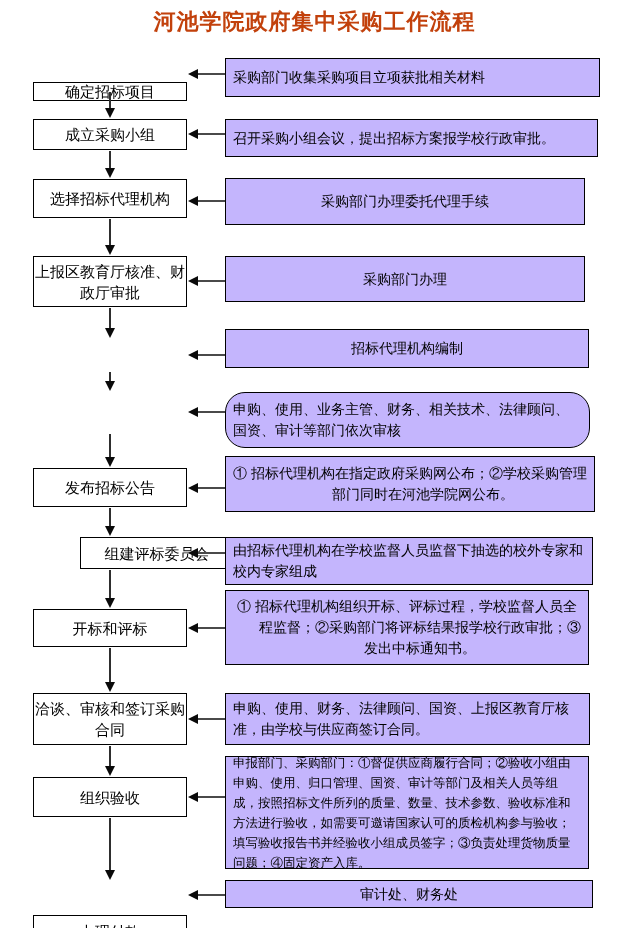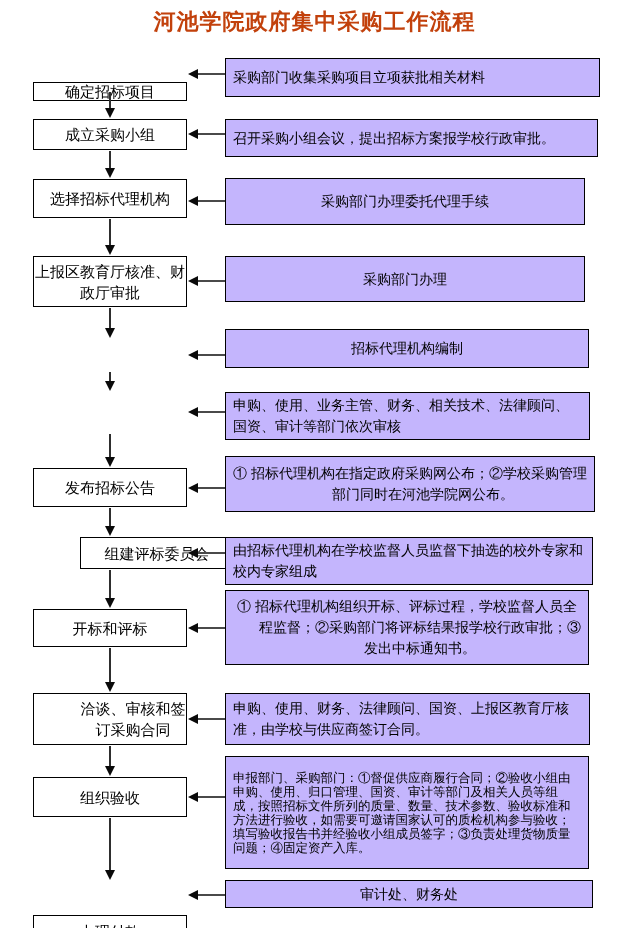--- a/index.html
+++ b/index.html
@@ -36,21 +36,21 @@
     border:1px solid #000;
     background:#c4b5fd;
     box-sizing:border-box;
     display:flex;align-items:center;
     font-size:14px;line-height:21px;
     padding:3px 7px;
   }
   .note .txt{width:100%;}
   .note.center{text-align:center;}
   .note .hang{display:block;padding-left:26px;text-indent:-26px;text-align:center;}
-  .note.small{font-size:12.5px;line-height:14px;padding:3px 7px;}
+  .note.small{font-size:12.5px;line-height:20px;padding:3px 7px;}
   .h-arrow{
     position:absolute;
     height:2px;background:#4a4a4a;
   }
   .h-arrow .ah-left{
     position:absolute;left:-10px;top:-4px;
     width:0;height:0;
     border-top:5px solid transparent;
     border-bottom:5px solid transparent;
     border-right:10px solid #0a0a0a;
@@ -132,21 +132,21 @@
   <div class="note center" style="top:329px;height:39px;width:364px;">
     <span class="txt">招标代理机构编制</span>
   </div>
   <div class="v-arrow" style="top:372px;height:10px;">
     <i class="ah-down"></i>
   </div>
 
   <div class="h-arrow" style="top:411px;left:198px;width:27px;">
     <i class="ah-left"></i>
   </div>
-  <div class="note" style="top:392px;height:48px;width:365px;">
+  <div class="note" style="top:392px;height:56px;width:365px;border-radius:20px;">
     <span class="txt">申购、使用、业务主管、财务、相关技术、法律顾问、国资、审计等部门依次审核</span>
   </div>
   <div class="v-arrow" style="top:434px;height:24px;">
     <i class="ah-down"></i>
   </div>
 
   <div class="box" style="top:468px;height:39px;">
     <span>发布招标公告</span>
   </div>
   <div class="h-arrow" style="top:487px;left:198px;width:27px;">
@@ -178,21 +178,21 @@
   <div class="h-arrow" style="top:627px;left:198px;width:27px;">
     <i class="ah-left"></i>
   </div>
   <div class="note" style="top:590px;height:75px;width:364px;">
     <span class="txt hang">① 招标代理机构组织开标、评标过程，学校监督人员全程监督；②采购部门将评标结果报学校行政审批；③发出中标通知书。</span>
   </div>
   <div class="v-arrow" style="top:648px;height:35px;">
     <i class="ah-down"></i>
   </div>
 
-  <div class="box" style="top:693px;height:52px;padding-left:46px;">
+  <div class="box" style="top:693px;height:52px;">
     <span>洽谈、审核和签订采购合同</span>
   </div>
   <div class="h-arrow" style="top:718px;left:198px;width:27px;">
     <i class="ah-left"></i>
   </div>
   <div class="note" style="top:693px;height:52px;width:365px;">
     <span class="txt">申购、使用、财务、法律顾问、国资、上报区教育厅核准，由学校与供应商签订合同。</span>
   </div>
   <div class="v-arrow" style="top:746px;height:21px;">
     <i class="ah-down"></i>

